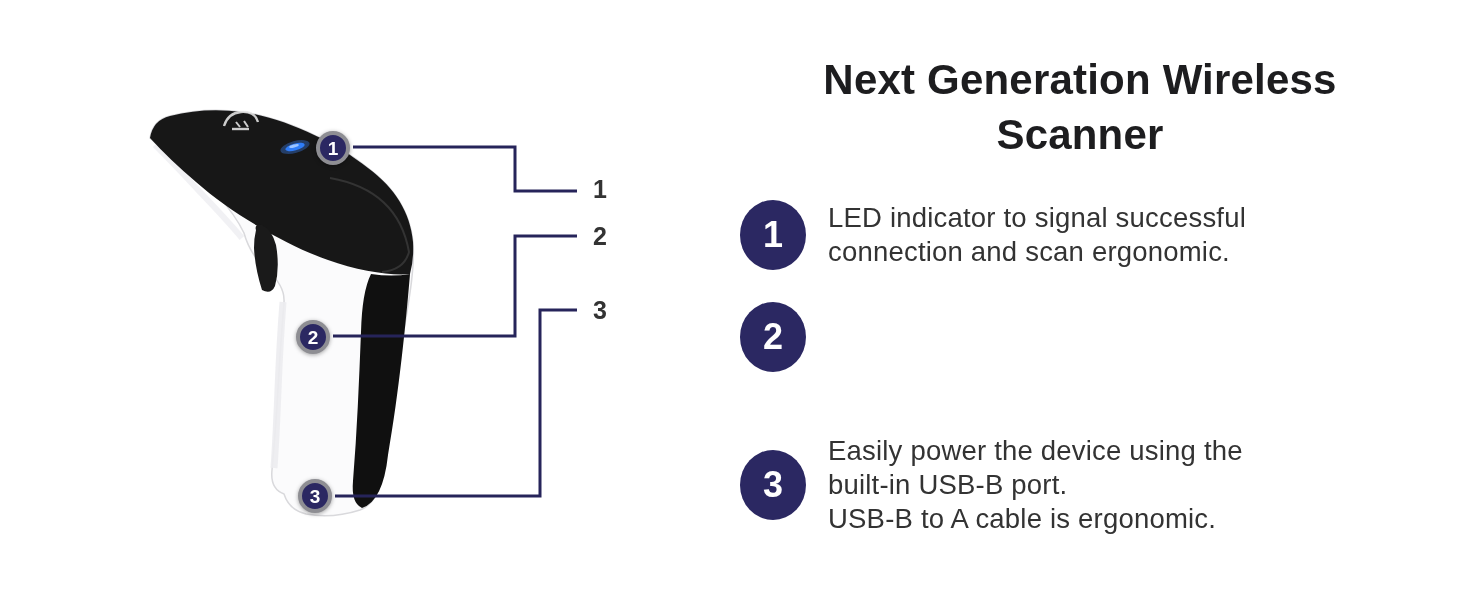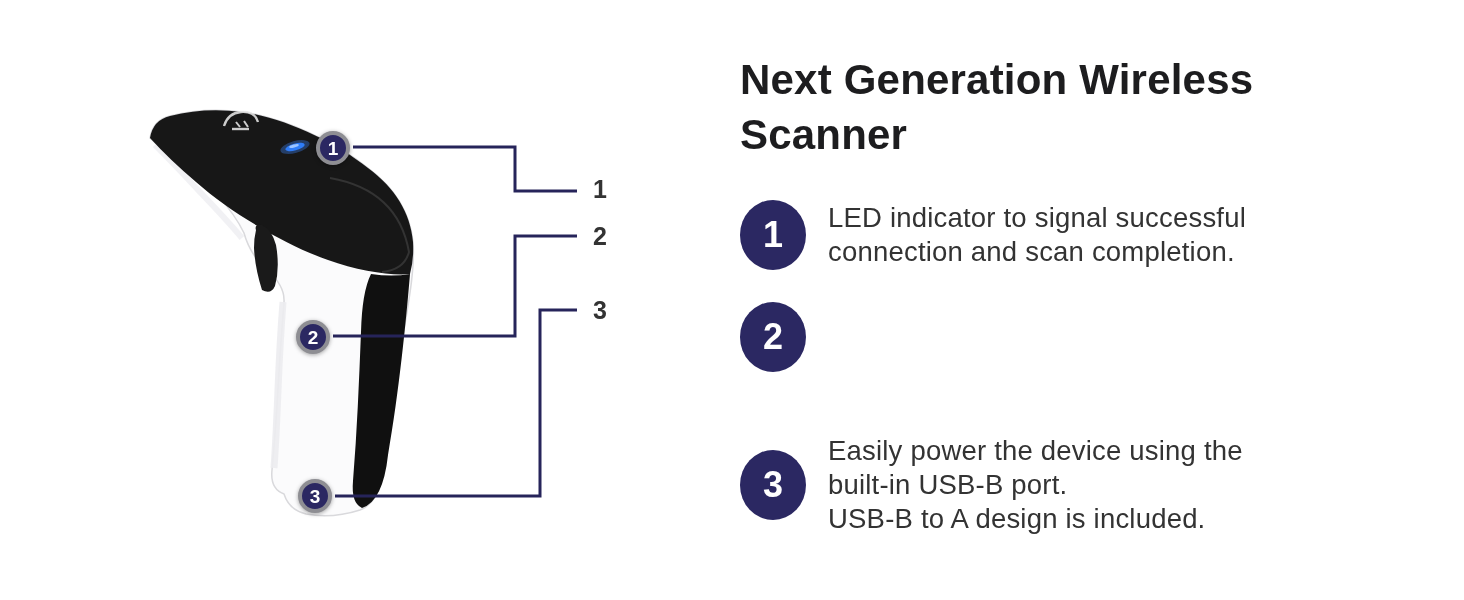--- a/index.html
+++ b/index.html
@@ -42,20 +42,21 @@
     font-weight: 700;
     color: #333333;
     line-height: 1;
   }
 
   
   .title {
     position: absolute;
     left: 740px; top: 52px;
     width: 680px;
+    text-align: center;
     font-size: 42px;
     line-height: 55px;
     font-weight: 800;
     color: #1d1d1f;
     letter-spacing: 0.2px;
   }
 
   .feature {
     position: absolute;
     left: 740px;
@@ -168,31 +169,31 @@
   <div class="callout-num" style="left:600px; top:236px;">2</div>
   <div class="callout-num" style="left:600px; top:310px;">3</div>
 
   <h1 class="title">Next Generation Wireless Scanner</h1>
 
   <div class="feature" style="top:200px;">
     <div class="feature-badge">
       <span>1</span>
     </div>
     <div class="feature-text">LED indicator to signal successful
-connection and scan completion.</div>
+connection and scan ergonomic.</div>
   </div>
 
   <div class="feature" style="top:302px;">
     <div class="feature-badge">
       <span>2</span>
     </div>
   </div>
 
   <div class="feature" style="top:434px;">
     <div class="feature-badge">
       <span>3</span>
     </div>
     <div class="feature-text">Easily power the device using the
 built-in USB-B port.
-USB-B to A design is included.</div>
+USB-B to A cable is ergonomic.</div>
   </div>
 
 </div>
 
 </body></html>

